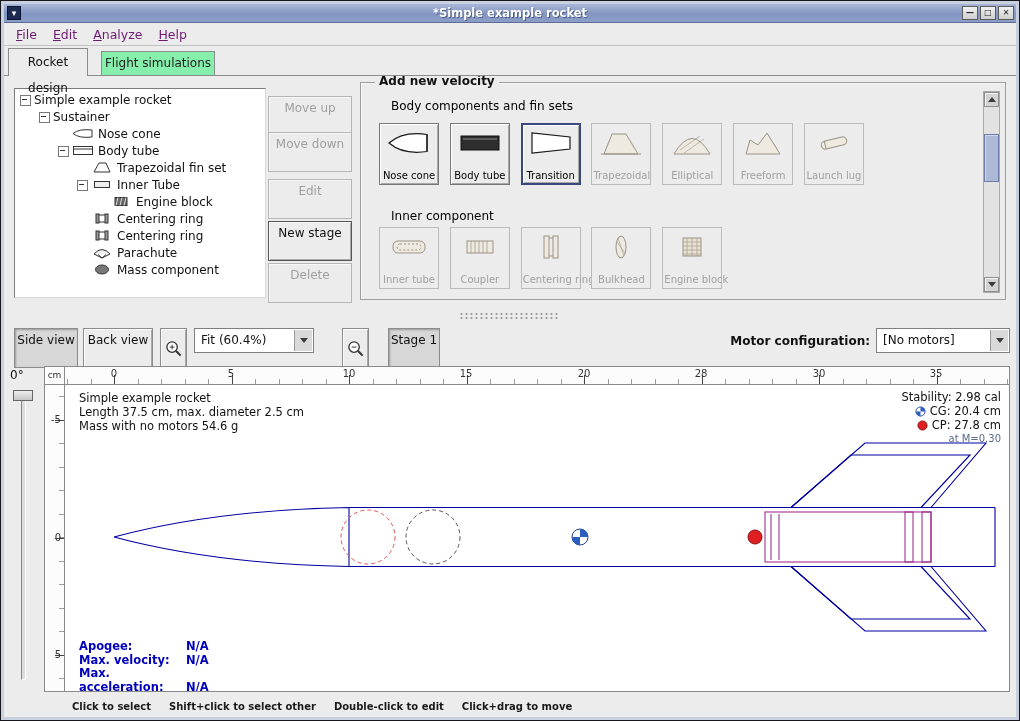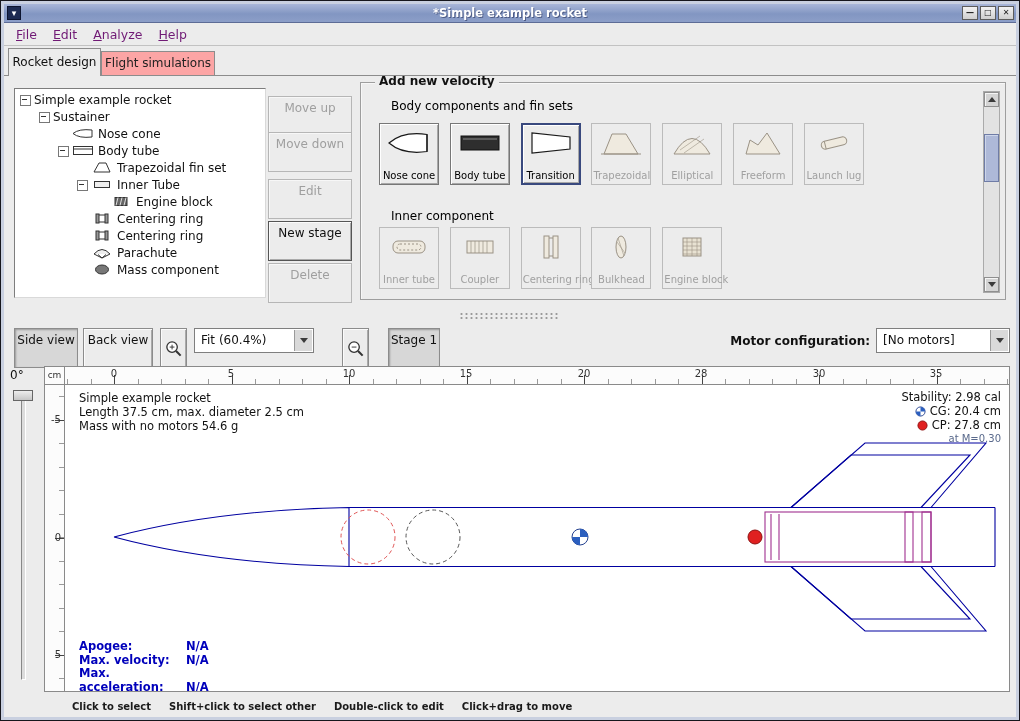--- a/index.html
+++ b/index.html
@@ -15,22 +15,22 @@
   .wbtns{position:absolute;right:2px;top:2px;display:flex;gap:2px;}
   .wbtn{width:16px;height:14px;background:linear-gradient(#f2f2f2,#cfcfcf);border:1px solid #5c5c5c;font-size:8px;line-height:12px;text-align:center;color:#222;font-weight:bold;}
 
   
   .menubar{position:absolute;left:0;top:19px;right:0;height:23px;background:#ececec;border-bottom:1px solid #c2c2c2;padding-left:4px;display:flex;align-items:center;}
   .menu-item{display:inline-block;padding:2px 8px;font-size:12.5px;color:#701a75;}
   .menu-item::first-letter{text-decoration:underline;}
 
   
   .tab{position:absolute;border:1px solid #8c8c8c;border-bottom:none;font-size:12px;text-align:center;}
-  .tab.active{left:4px;top:44px;width:93px;height:28px;line-height:26px;background:#ececec;z-index:3;}
-  .tab.inactive{left:97px;top:47px;width:114px;height:24px;line-height:23px;background:#fca5a5;color:#222;z-index:2;}
+  .tab.active{left:4px;top:44px;width:80px;height:28px;line-height:26px;background:#ececec;z-index:3;}
+  .tab.inactive{left:97px;top:47px;width:114px;height:24px;line-height:23px;background:#86efac;color:#222;z-index:2;}
   .tabline{position:absolute;left:0;right:0;top:71px;border-top:1px solid #8c8c8c;z-index:1;}
 
   
   .tree{position:absolute;left:10px;top:84px;width:252px;height:210px;background:#fff;border-top:1px solid #7d7d7d;border-left:1px solid #7d7d7d;border-right:1px solid #d9d9d9;border-bottom:1px solid #d9d9d9;padding-top:2px;overflow:hidden;z-index:2;}
   .trow{height:17px;display:flex;align-items:center;white-space:nowrap;}
   .d0{padding-left:4px;} .d1{padding-left:23px;} .d2{padding-left:42px;} .d3{padding-left:61px;} .d4{padding-left:80px;}
   .exp{width:15px;height:9px;position:relative;flex:0 0 15px;}
   .exp.box::before{content:"";position:absolute;left:1px;top:0;width:9px;height:9px;border:1px solid #777;background:#fff;}
   .exp.box::after{content:"";position:absolute;left:3px;top:4px;width:5px;height:1px;background:#333;}
   .ticon{width:22px;height:13px;flex:0 0 22px;margin-right:4px;}

